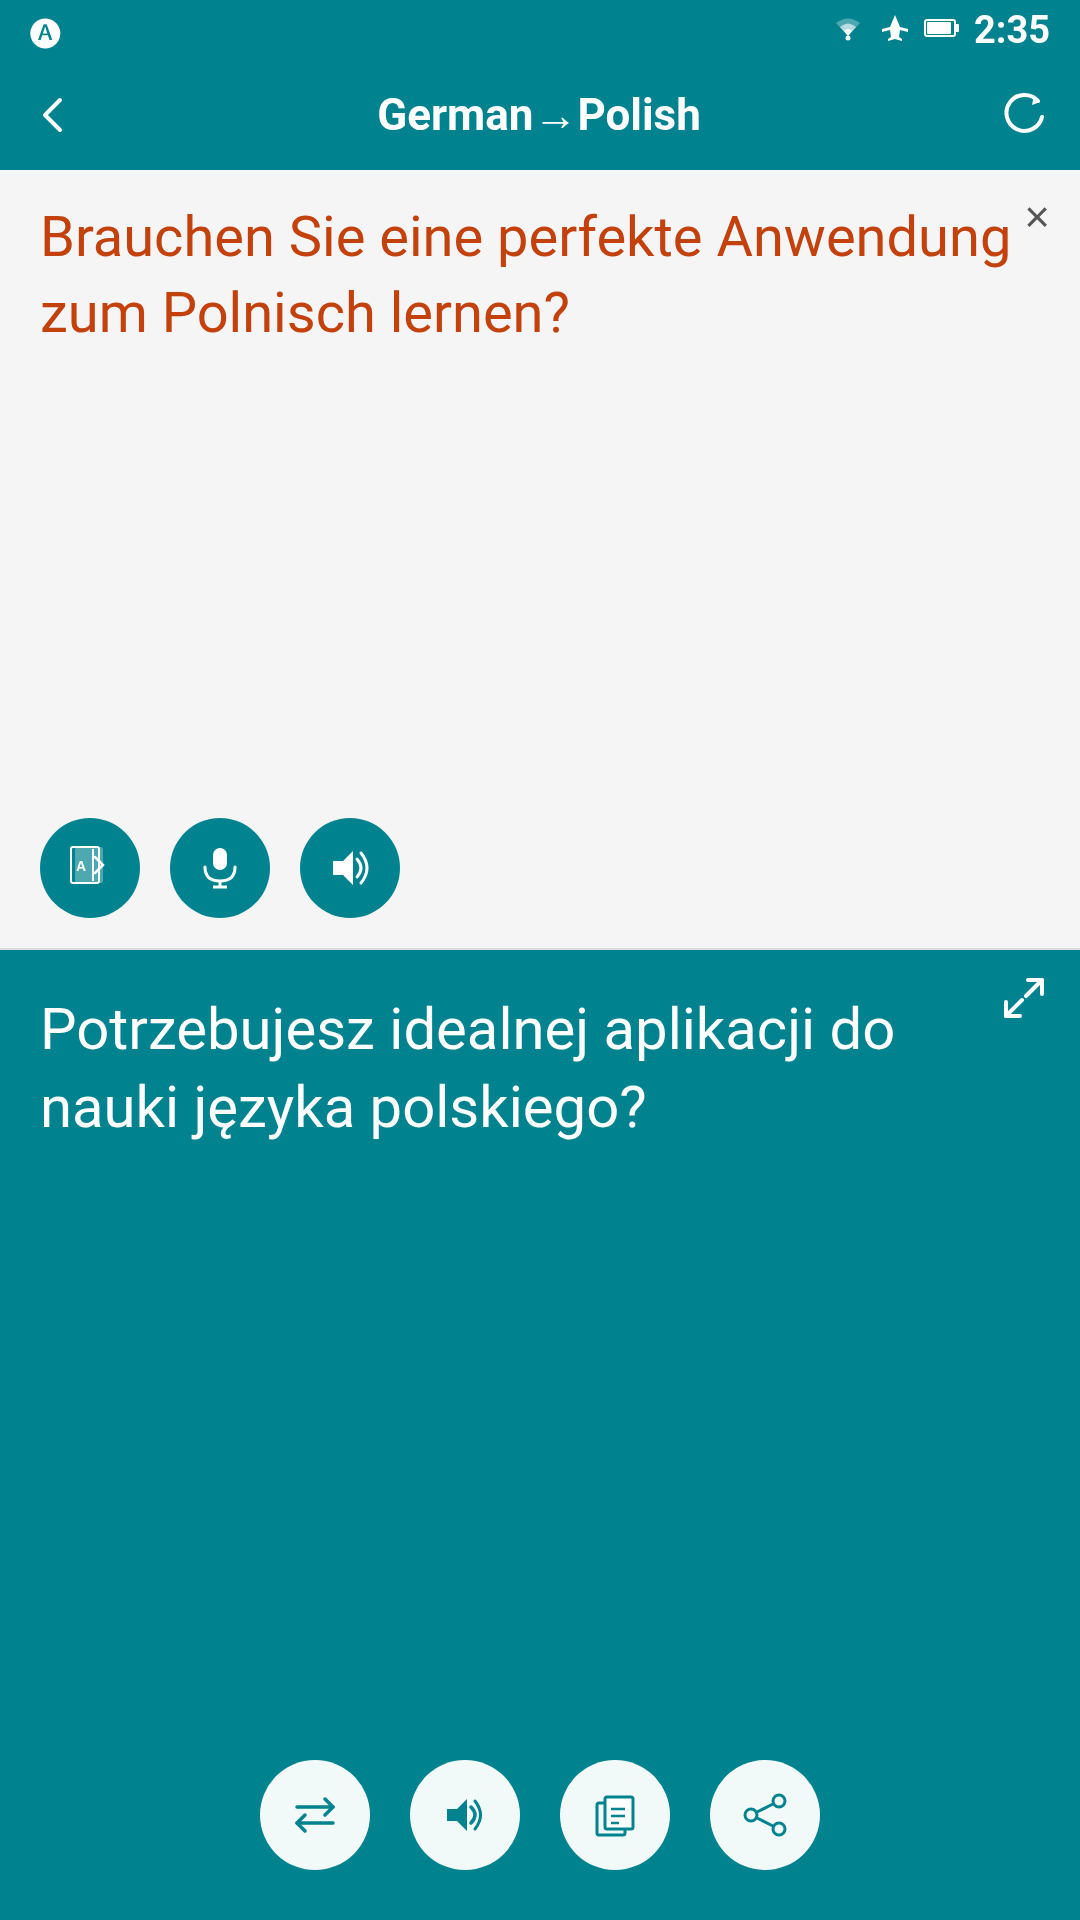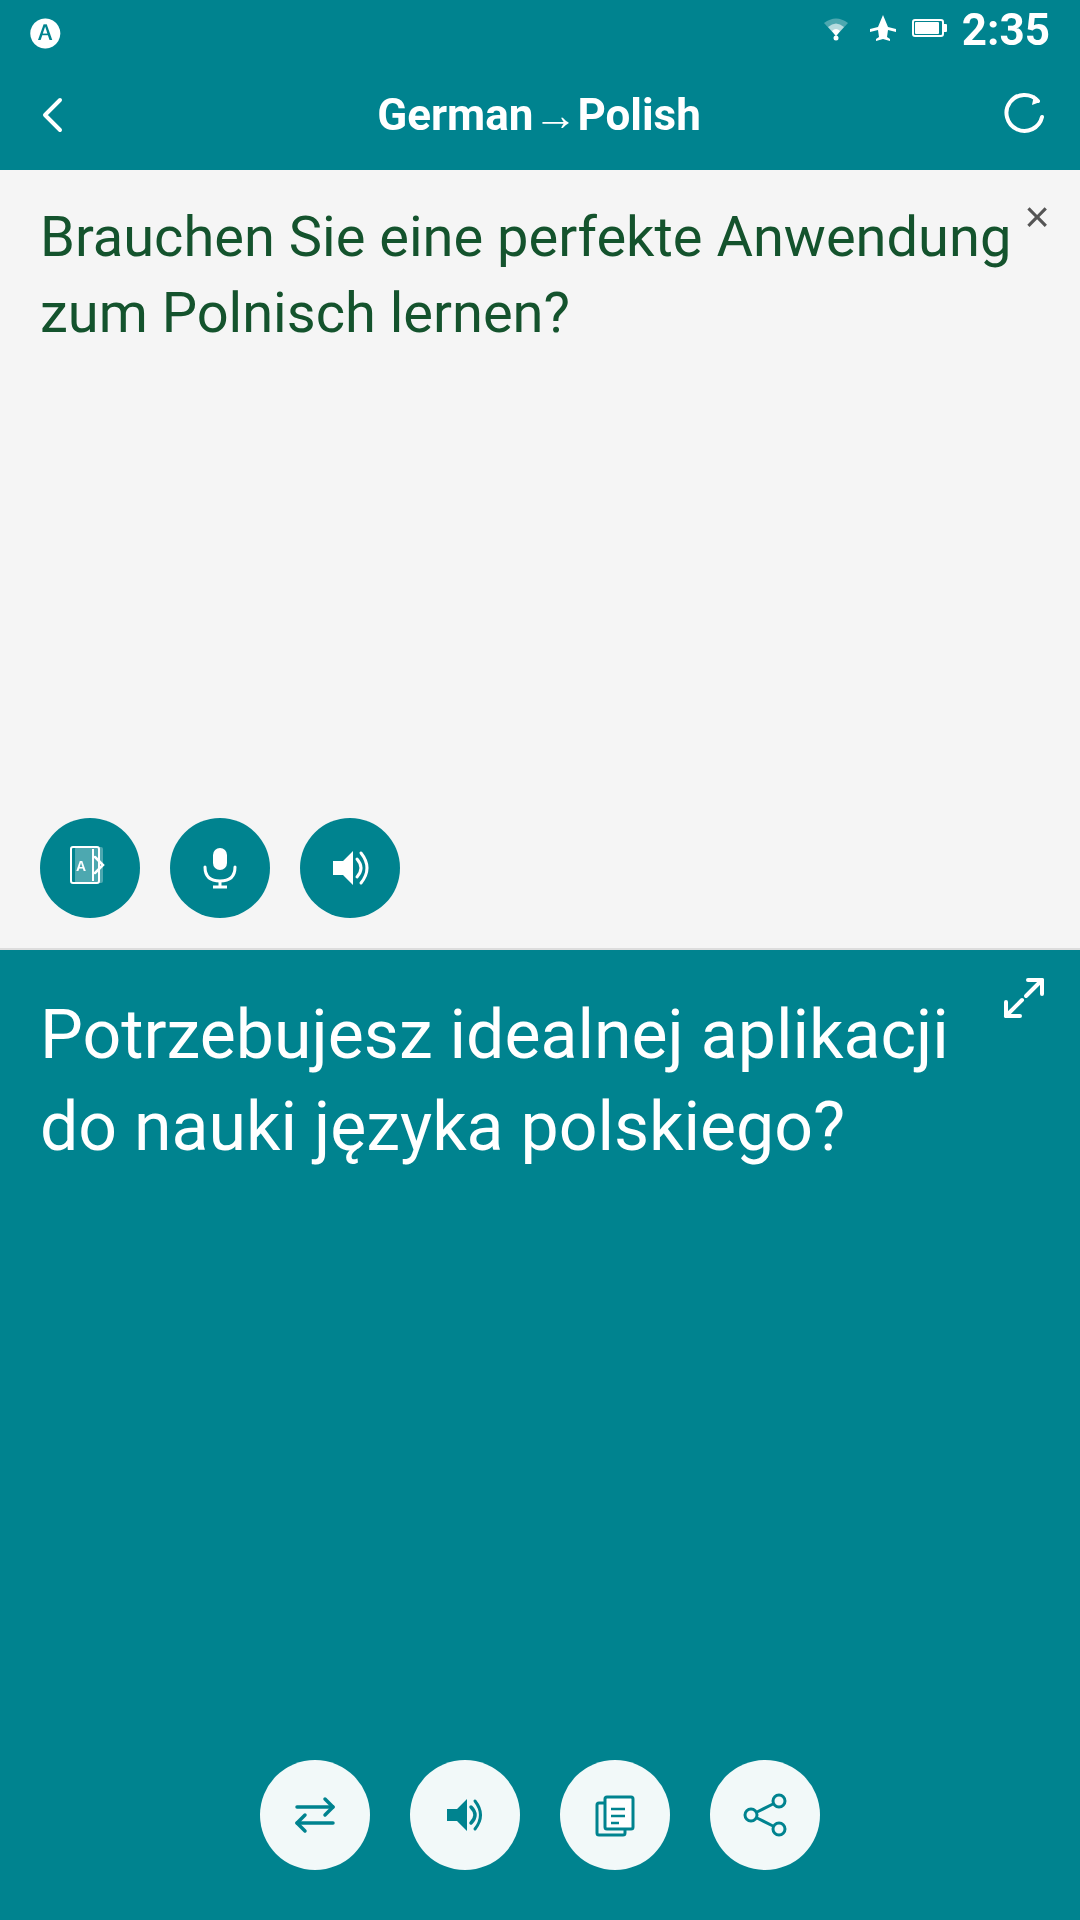--- a/index.html
+++ b/index.html
@@ -35,21 +35,21 @@
     }
 
     .status-bar-right {
       display: flex;
       align-items: center;
       gap: 14px;
     }
 
     .status-time {
       color: white;
-      font-size: 44px;
+      font-size: 38px;
       font-weight: bold;
     }
 
     
     .nav-bar {
       width: 100%;
       height: 110px;
       background: #00838f;
       display: flex;
       align-items: center;
@@ -97,21 +97,21 @@
     .source-panel {
       background: #f5f5f5;
       flex: 0 0 780px;
       position: relative;
       padding: 30px 40px;
       border-bottom: 2px solid #ddd;
     }
 
     .source-text {
       font-size: 56px;
-      color: #14532d;
+      color: #c2410c;
       line-height: 1.35;
       font-weight: 400;
     }
 
     .close-btn {
       position: absolute;
       top: 22px;
       right: 30px;
       color: #555;
       font-size: 44px;
@@ -150,21 +150,21 @@
 
     
     .translation-panel {
       background: #00838f;
       flex: 1;
       position: relative;
       padding: 40px 40px 40px 40px;
     }
 
     .translation-text {
-      font-size: 68px;
+      font-size: 58px;
       color: white;
       line-height: 1.35;
       font-weight: 400;
     }
 
     .expand-btn {
       position: absolute;
       top: 22px;
       right: 30px;
       color: white;

